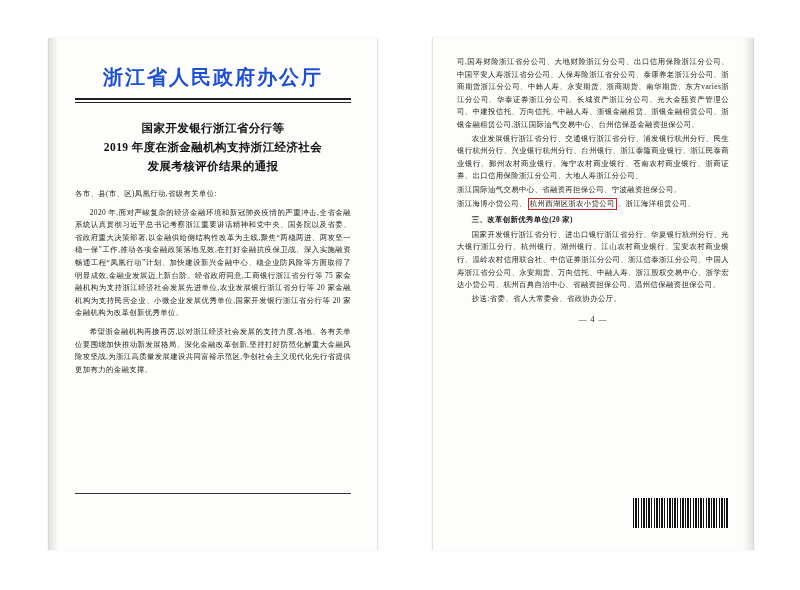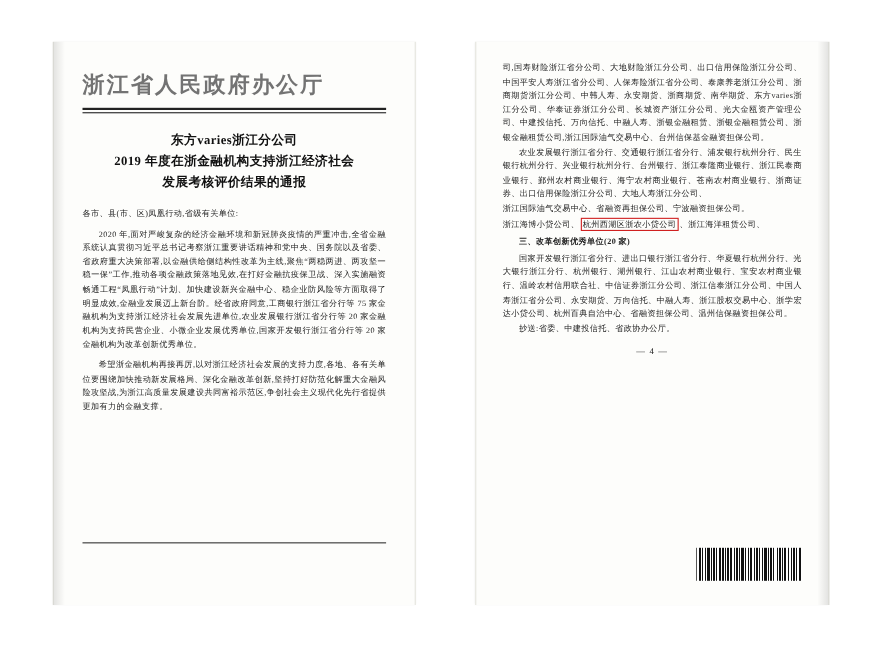--- a/index.html
+++ b/index.html
@@ -38,25 +38,26 @@
     top: 38px;
     width: 322px;
     height: 512px;
     border-left: 1px solid #e4e4de;
     border-right: 1px solid #d8d8d2;
     box-shadow: 0 0 2px rgba(0,0,0,0.10);
   }
 
   .masthead {
     margin: 26px 26px 0 26px;
+    text-align: center;
     font-family: "Liberation Serif", serif;
     font-size: 20px;
     font-weight: bold;
     letter-spacing: 2px;
-    color: #737373;
+    color: #1d4ed8;
     padding-bottom: 5px;
   }
   .masthead-rule {
     margin: 2px 26px 0 26px;
     height: 2px;
     background: #222;
   }
   .masthead-rule2 {
     margin: 2px 26px 0 26px;
     height: 1px;
@@ -164,21 +165,21 @@
 <div id="page">
 
   <div id="left-page" class="page-sheet">
     <div class="scan-shadow-left"></div>
 
     <div class="masthead">浙江省人民政府办公厅</div>
     <div class="masthead-rule"></div>
     <div class="masthead-rule2"></div>
 
     <div class="doc-title">
-      <div>东方varies浙江分公司</div>
+      <div>国家开发银行浙江省分行等</div>
       <div>2019 年度在浙金融机构支持浙江经济社会</div>
       <div>发展考核评价结果的通报</div>
     </div>
 
     <div class="body-col">
       <p>各市、县(市、区)凤凰行动,省级有关单位:</p>
       <p class="indent">2020 年,面对严峻复杂的经济金融环境和新冠肺炎疫情的严重冲击,全省金融系统认真贯彻习近平总书记考察浙江重要讲话精神和党中央、国务院以及省委、省政府重大决策部署,以金融供给侧结构性改革为主线,聚焦“两稳两进、两攻坚一稳一保”工作,推动各项金融政策落地见效,在打好金融抗疫保卫战、深入实施融资畅通工程“凤凰行动”计划、加快建设新兴金融中心、稳企业防风险等方面取得了明显成效,金融业发展迈上新台阶。经省政府同意,工商银行浙江省分行等 75 家金融机构为支持浙江经济社会发展先进单位,农业发展银行浙江省分行等 20 家金融机构为支持民营企业、小微企业发展优秀单位,国家开发银行浙江省分行等 20 家金融机构为改革创新优秀单位。</p>
       <p class="indent">希望浙金融机构再接再厉,以对浙江经济社会发展的支持力度,各地、各有关单位要围绕加快推动新发展格局、深化金融改革创新,坚持打好防范化解重大金融风险攻坚战,为浙江高质量发展建设共同富裕示范区,争创社会主义现代化先行省提供更加有力的金融支撑。</p>
     </div>
 
@@ -193,21 +194,21 @@
 
       <p class="indent">农业发展银行浙江省分行、交通银行浙江省分行、浦发银行杭州分行、民生银行杭州分行、兴业银行杭州分行、台州银行、浙江泰隆商业银行、浙江民泰商业银行、鄞州农村商业银行、海宁农村商业银行、苍南农村商业银行、浙商证券、出口信用保险浙江分公司、大地人寿浙江分公司、</p>
       <p>浙江国际油气交易中心、省融资再担保公司、宁波融资担保公司。</p>
       <p>
         <span>浙江海博小贷公司、</span><span class="highlight-box">杭州西湖区浙农小贷公司</span><span>、浙江海洋租赁公司、</span>
       </p>
 
       <p class="sec-head">三、改革创新优秀单位(20 家)</p>
       <p class="indent">国家开发银行浙江省分行、进出口银行浙江省分行、华夏银行杭州分行、光大银行浙江分行、杭州银行、湖州银行、江山农村商业银行、宝安农村商业银行、温岭农村信用联合社、中信证券浙江分公司、浙江信泰浙江分公司、中国人寿浙江省分公司、永安期货、万向信托、中融人寿、浙江股权交易中心、浙学宏达小贷公司、杭州百典自治中心、省融资担保公司、温州信保融资担保公司。</p>
 
-      <p class="note-line">抄送:省委、中建投信托、省政协办公厅。</p>
+      <p class="note-line">抄送:省委、省人大常委会、省政协办公厅。</p>
     </div>
 
     <div class="page-num">— 4 —</div>
 
     <div class="barcode"></div>
   </div>
 
 </div>
 
 </body></html>

